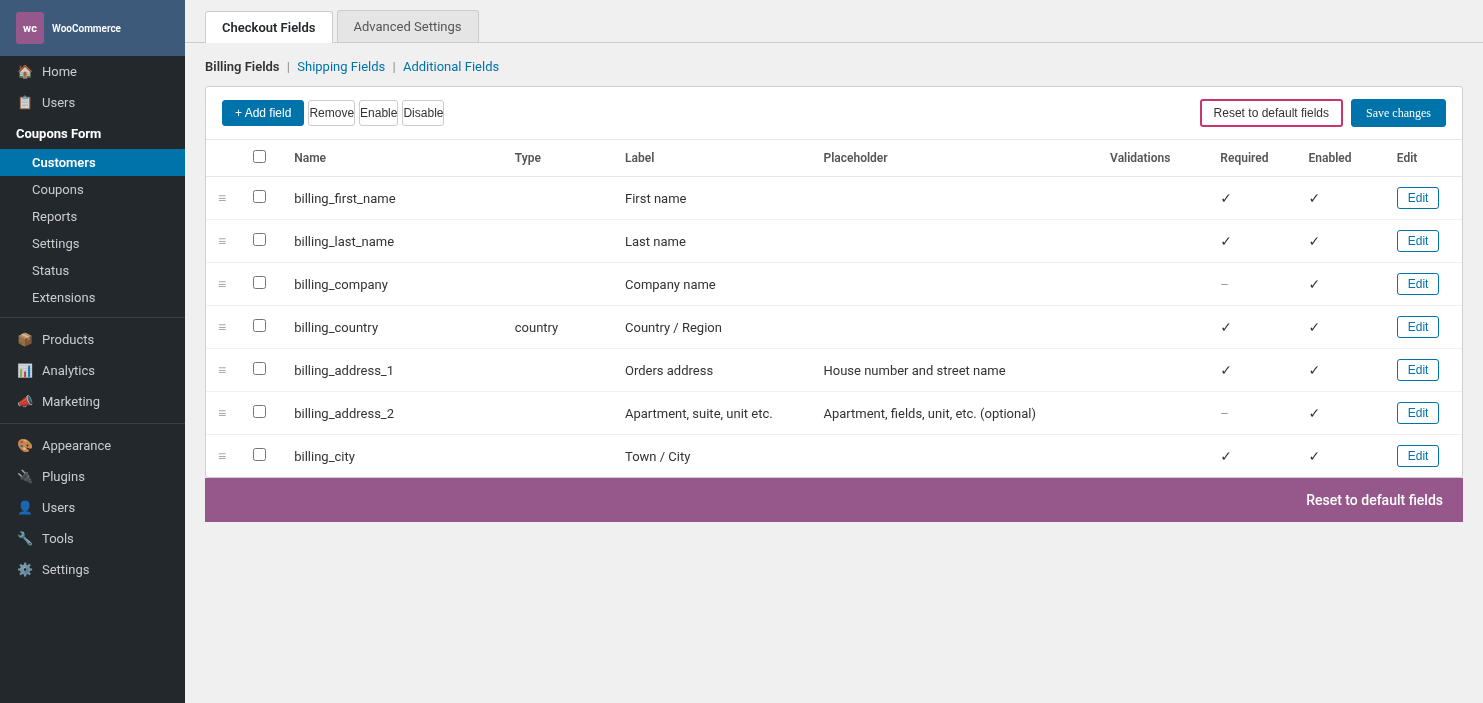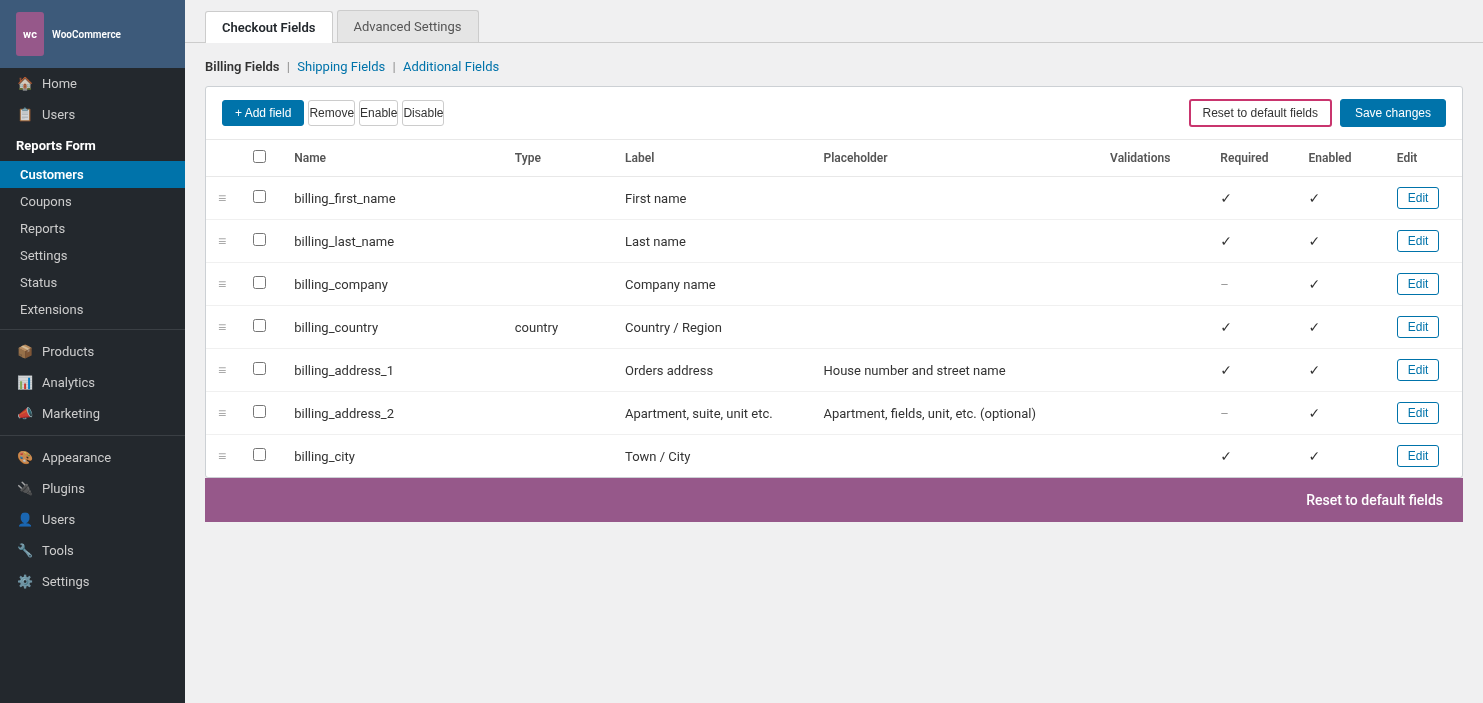--- a/index.html
+++ b/index.html
@@ -20,21 +20,21 @@
       background: #3d5a7a;
       padding: 12px 16px;
       display: flex;
       align-items: center;
       gap: 8px;
     }
     .sidebar-logo-icon {
       background: #96588a;
       border-radius: 3px;
       width: 28px;
-      height: 44px;
+      height: 32px;
       display: flex;
       align-items: center;
       justify-content: center;
       color: white;
       font-size: 11px;
       font-weight: bold;
     }
     .sidebar-logo-text { color: white; font-size: 10px; font-weight: 600; }
 
     .sidebar-section { padding: 0; }
@@ -45,21 +45,21 @@
       padding: 8px 16px;
       color: #ccc;
       cursor: pointer;
       font-size: 13px;
       text-decoration: none;
     }
     .sidebar-item.active { background: #0073aa; color: #fff; font-weight: 600; }
     .sidebar-item.parent-active { color: #fff; font-weight: 700; }
     .sidebar-item .icon { width: 18px; text-align: center; opacity: 0.8; }
     .sidebar-divider { border: none; border-top: 1px solid #3a3f44; margin: 6px 0; }
-    .sidebar-item-sub { padding-left: 20px; font-size: 13px; padding-top: 6px; padding-bottom: 6px; }
+    .sidebar-item-sub { padding-left: 32px; font-size: 13px; padding-top: 6px; padding-bottom: 6px; }
 
     
     #main {
       flex: 1;
       display: flex;
       flex-direction: column;
       overflow: hidden;
     }
 
     
@@ -145,20 +145,21 @@
     }
     .btn-save-changes {
       background: #0073aa;
       border: 1px solid #0073aa;
       color: white;
       border-radius: 3px;
       padding: 5px 14px;
       cursor: pointer;
       font-size: 12px;
       margin-left: auto;
+      font-family: Liberation Serif, serif;
     }
     .btn-reset {
       background: white;
       border: 2px solid #c9356e;
       color: #333;
       border-radius: 3px;
       padding: 5px 12px;
       cursor: pointer;
       font-size: 12px;
     }
@@ -233,21 +234,21 @@
   <div class="sidebar-section">
     <div class="sidebar-item">
       <span class="icon">🏠</span>
       <span>Home</span>
     </div>
     <div class="sidebar-item">
       <span class="icon">📋</span>
       <span>Users</span>
     </div>
     <div class="sidebar-item parent-active">
-      <span>Reports Form</span>
+      <span>Coupons Form</span>
     </div>
     <div class="sidebar-item active sidebar-item-sub">
       <span>Customers</span>
     </div>
     <div class="sidebar-item sidebar-item-sub">
       <span>Coupons</span>
     </div>
     <div class="sidebar-item sidebar-item-sub">
       <span>Reports</span>
     </div>

